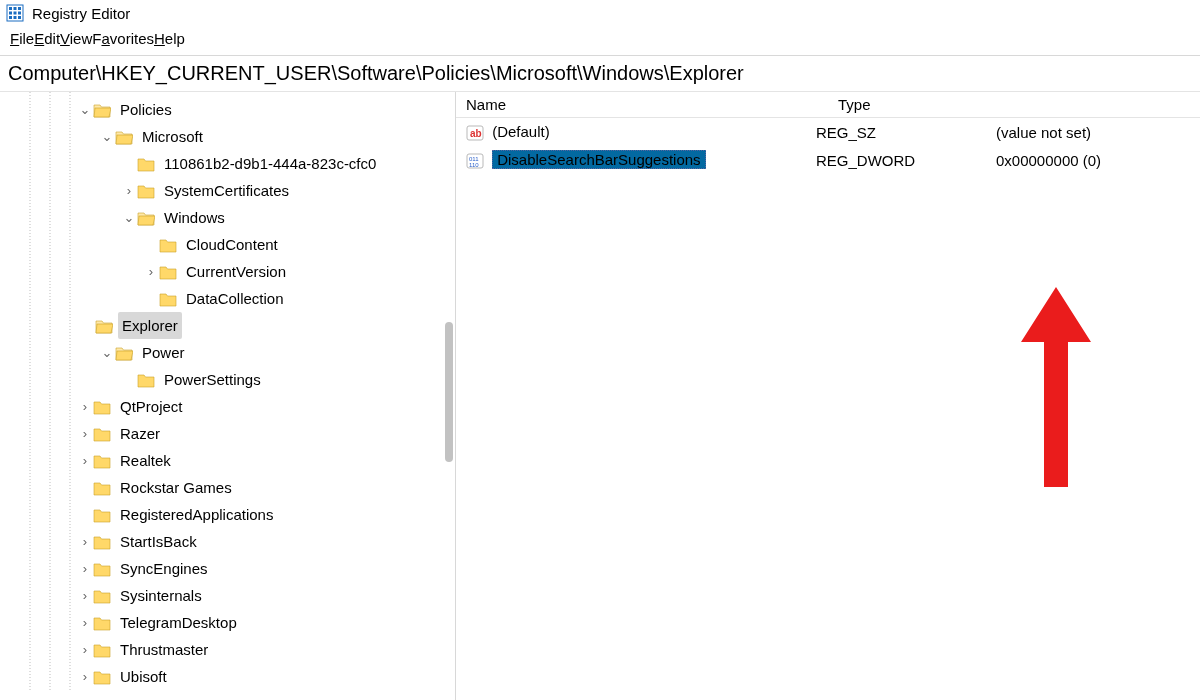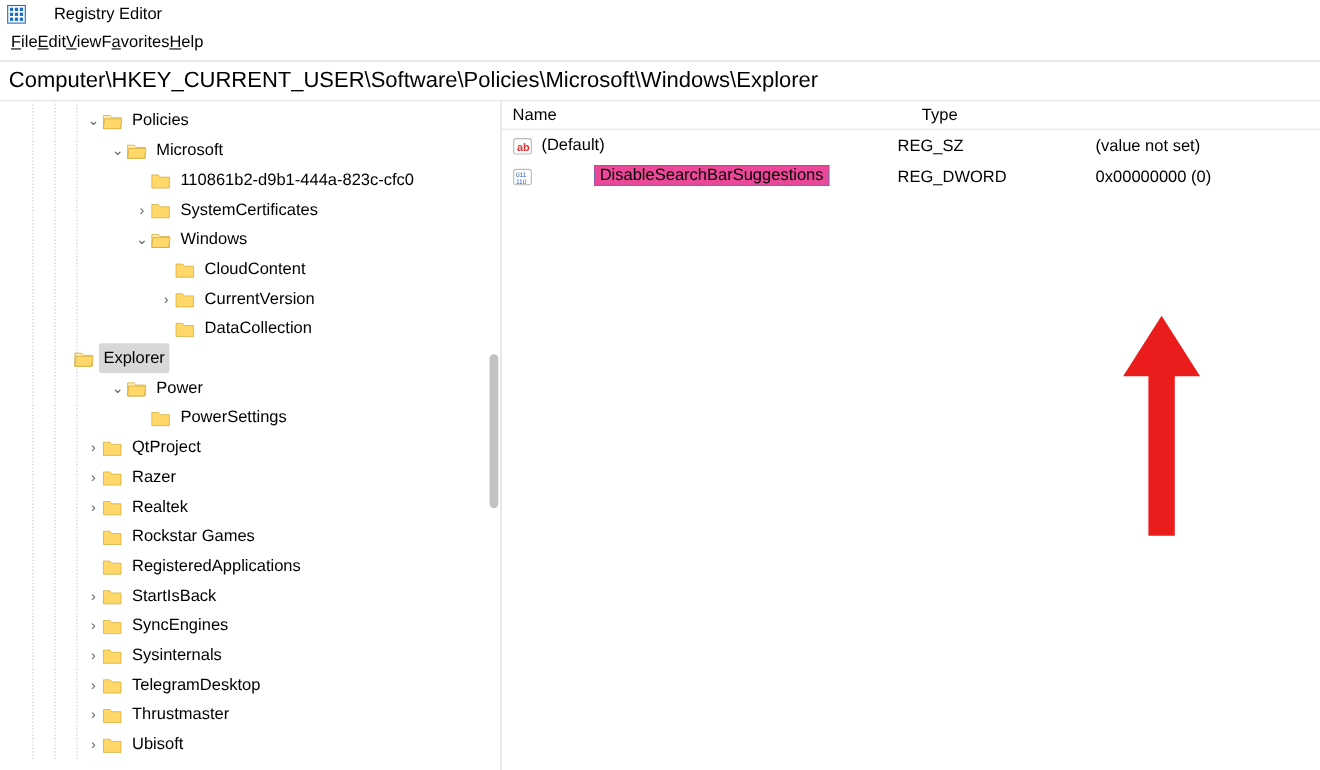--- a/index.html
+++ b/index.html
@@ -10,22 +10,23 @@
     color: #000;
     background: #fff;
     width: 1200px;
     height: 700px;
     overflow: hidden;
     display: flex;
     flex-direction: column;
   }
   .titlebar {
     display: flex;
+    align-items: center;
     padding: 4px 6px 6px 6px;
-    gap: 25px;
+    gap: 8px;
   }
   .app-icon {
     width: 18px; height: 18px;
     display:inline-flex;align-items:center;justify-content:center;
   }
   .title-text { font-size: 15px; }
   .menubar {
     display: flex;
     padding: 2px 10px 8px 10px;
   }
@@ -88,21 +89,21 @@
   .list-row {
     display:flex;
     align-items:center;
     height:28px;
   }
   .list-row > div { padding: 0 10px; }
   .val-icon {
     width:18px;height:16px;display:inline-block;vertical-align:middle;
     margin-right:4px;
   }
-  .val-name.sel { background:#ec4899; border:1px dotted #5a64a0; padding:0 4px;margin-left:48px;}
+  .val-name.sel { background:#0369a1; border:1px dotted #5a64a0; padding:0 4px;}
   
   .arrow {
     position:absolute;
     left:560px; top:195px;
     pointer-events:none;
   }
 </style>
 </head>
 <body>
 
@@ -221,21 +222,21 @@
 
       <div class="row" style="padding-left:158px">
         <span class="folder-icon">
             <svg width="18" height="16">
               <use href="#fld"></use>
             </svg>
           </span>
         <span class="node-label">DataCollection</span>
       </div>
 
-      <div class="row" style="padding-left:66px">
+      <div class="row" style="padding-left:94px">
         <span class="folder-icon">
             <svg width="18" height="16">
               <use href="#fldo"></use>
             </svg>
           </span>
         <span class="node-label selected">Explorer</span>
       </div>
 
       <div class="row" style="padding-left:100px">
         <span class="expander">⌄</span>

